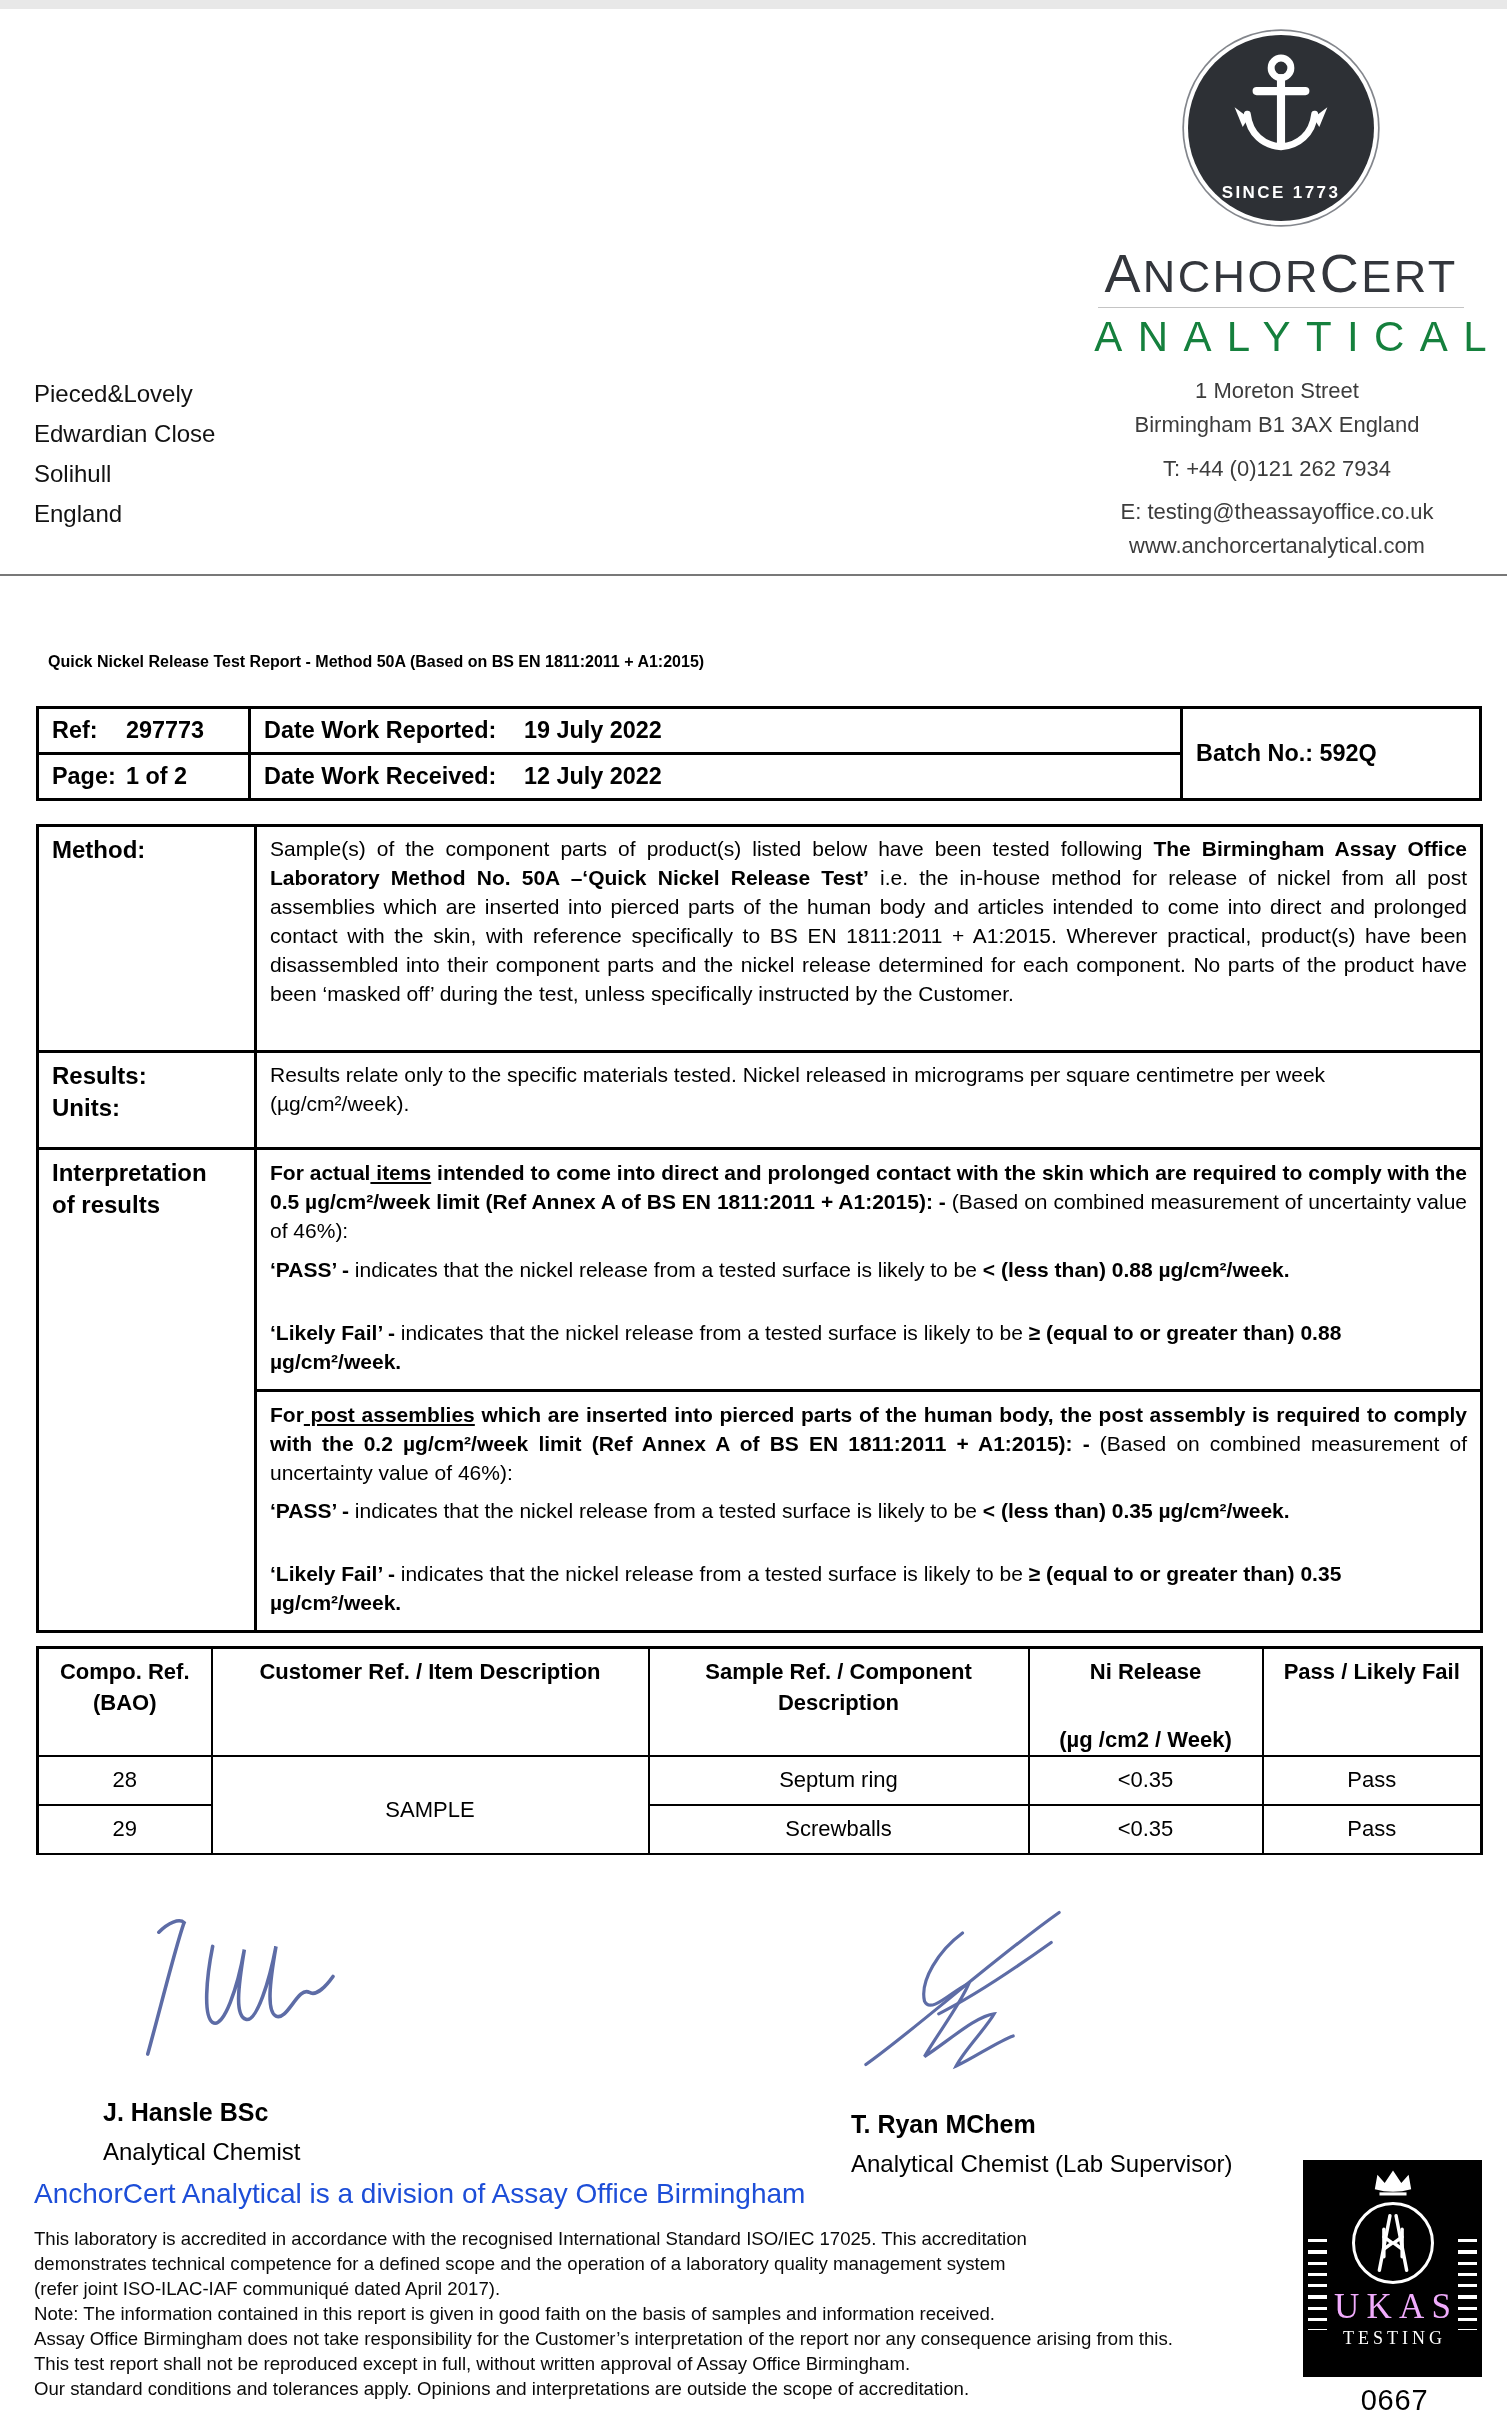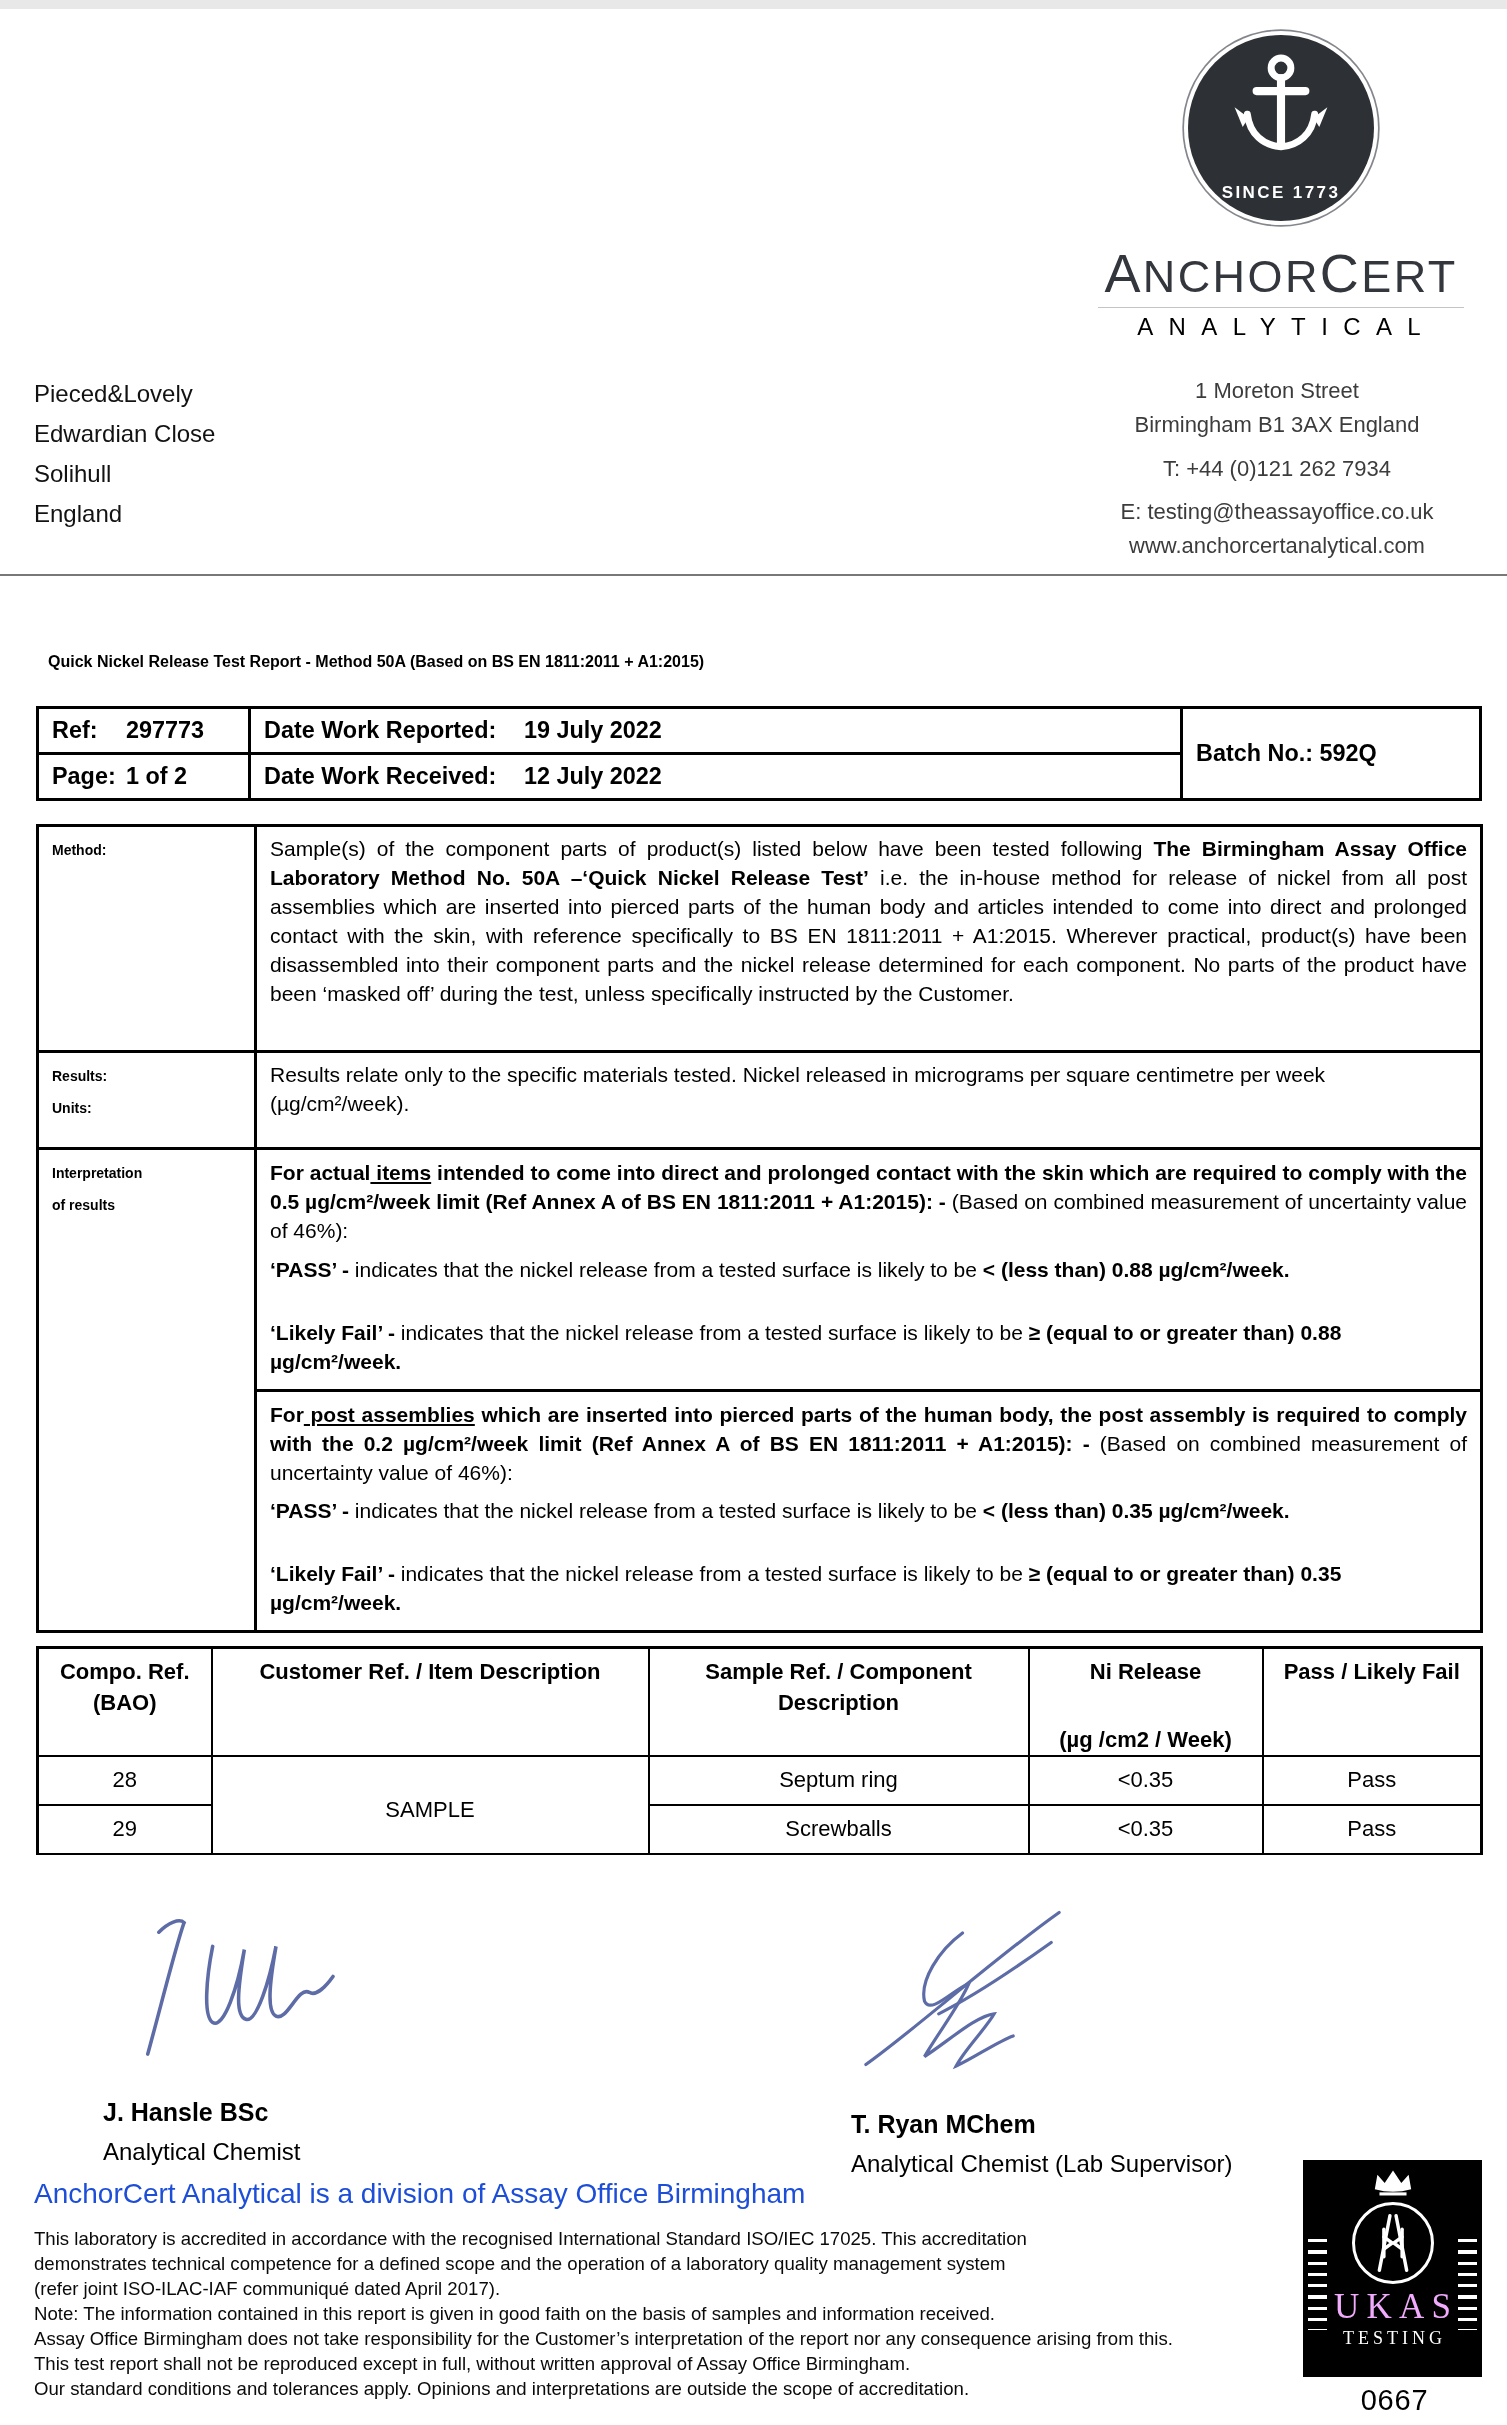--- a/index.html
+++ b/index.html
@@ -18,21 +18,21 @@
   }
   .anchor-svg { position:absolute; top:13px; left:35px; width:116px; height:121px; }
   .logo-since {
     position:absolute; bottom:18px; left:0; right:0; color:#fff;
     font-size:17px; font-weight:bold; letter-spacing:2.4px;
   }
   .brand-word { margin-top:21px; color:#33363c; letter-spacing:2.4px; white-space:nowrap; }
   .brand-big { font-size:54px; }
   .brand-sc  { font-size:45px; }
   .brand-rule { border-top:1.6px solid #c4c4c4; margin:3.2px 14.6px 4.9px; }
-  .brand-sub { font-size:24px; letter-spacing:15.4px; color:#000000; padding-left:11.3px; }
+  .brand-sub { font-size:42px; letter-spacing:15.4px; color:#15803d; padding-left:11.3px; }
 
   
   .customer-address { position:absolute; left:34px; top:365px; font-size:24px; line-height:40px; color:#121212; }
   .lab-contact { position:absolute; left:1075px; top:365px; width:404px; text-align:center;
                  color:#3c3c3c; font-size:22px; line-height:34px; }
   .lab-contact .gap { margin-top:9.7px; }
 
   .header-rule { position:absolute; top:565px; left:0; width:1507px; border-top:2.4px solid #787878; }
 
   
@@ -43,21 +43,21 @@
   .ref-table td { border:3.2px solid #000; font-weight:bold; font-size:23.4px; height:46px; padding:0 0 0 13px; }
   .ref-table .c1 { width:212px; }
   .ref-table .c2 { width:932px; }
   .ref-table .lbl-s { display:inline-block; width:74px; }
   .ref-table .lbl-m { display:inline-block; width:260px; }
 
   
   .tables-flow { position:absolute; left:36px; top:815px; width:1447px; }
   .main-table { width:100%; border-collapse:collapse; font-size:21px; }
   .main-table td { border:3.2px solid #000; vertical-align:top; }
-  .label-cell { width:218px; font-weight:bold; font-size:14px; padding:6.5px 6.5px 0 13px; line-height:32px; }
+  .label-cell { width:218px; font-weight:bold; font-size:24px; padding:6.5px 6.5px 0 13px; line-height:32px; }
   .content-cell { padding:6.5px 13px 8px 13px; line-height:29px; text-align:justify; }
   .method-cell { height:226px; }
   .results-cell { height:97px; text-align:left; }
   .interp-wrap td { vertical-align:top; }
   .interp-block { padding:8px 13px 13px 13px; line-height:29px; }
   .interp-block + .interp-block { border-top:3.2px solid #000; }
   .interp-intro { text-align:justify; font-weight:bold; }
   .interp-intro .reg { font-weight:normal; }
   .uline { text-decoration:underline; }
   .pass-line { margin-top:9.7px; text-align:left; }

